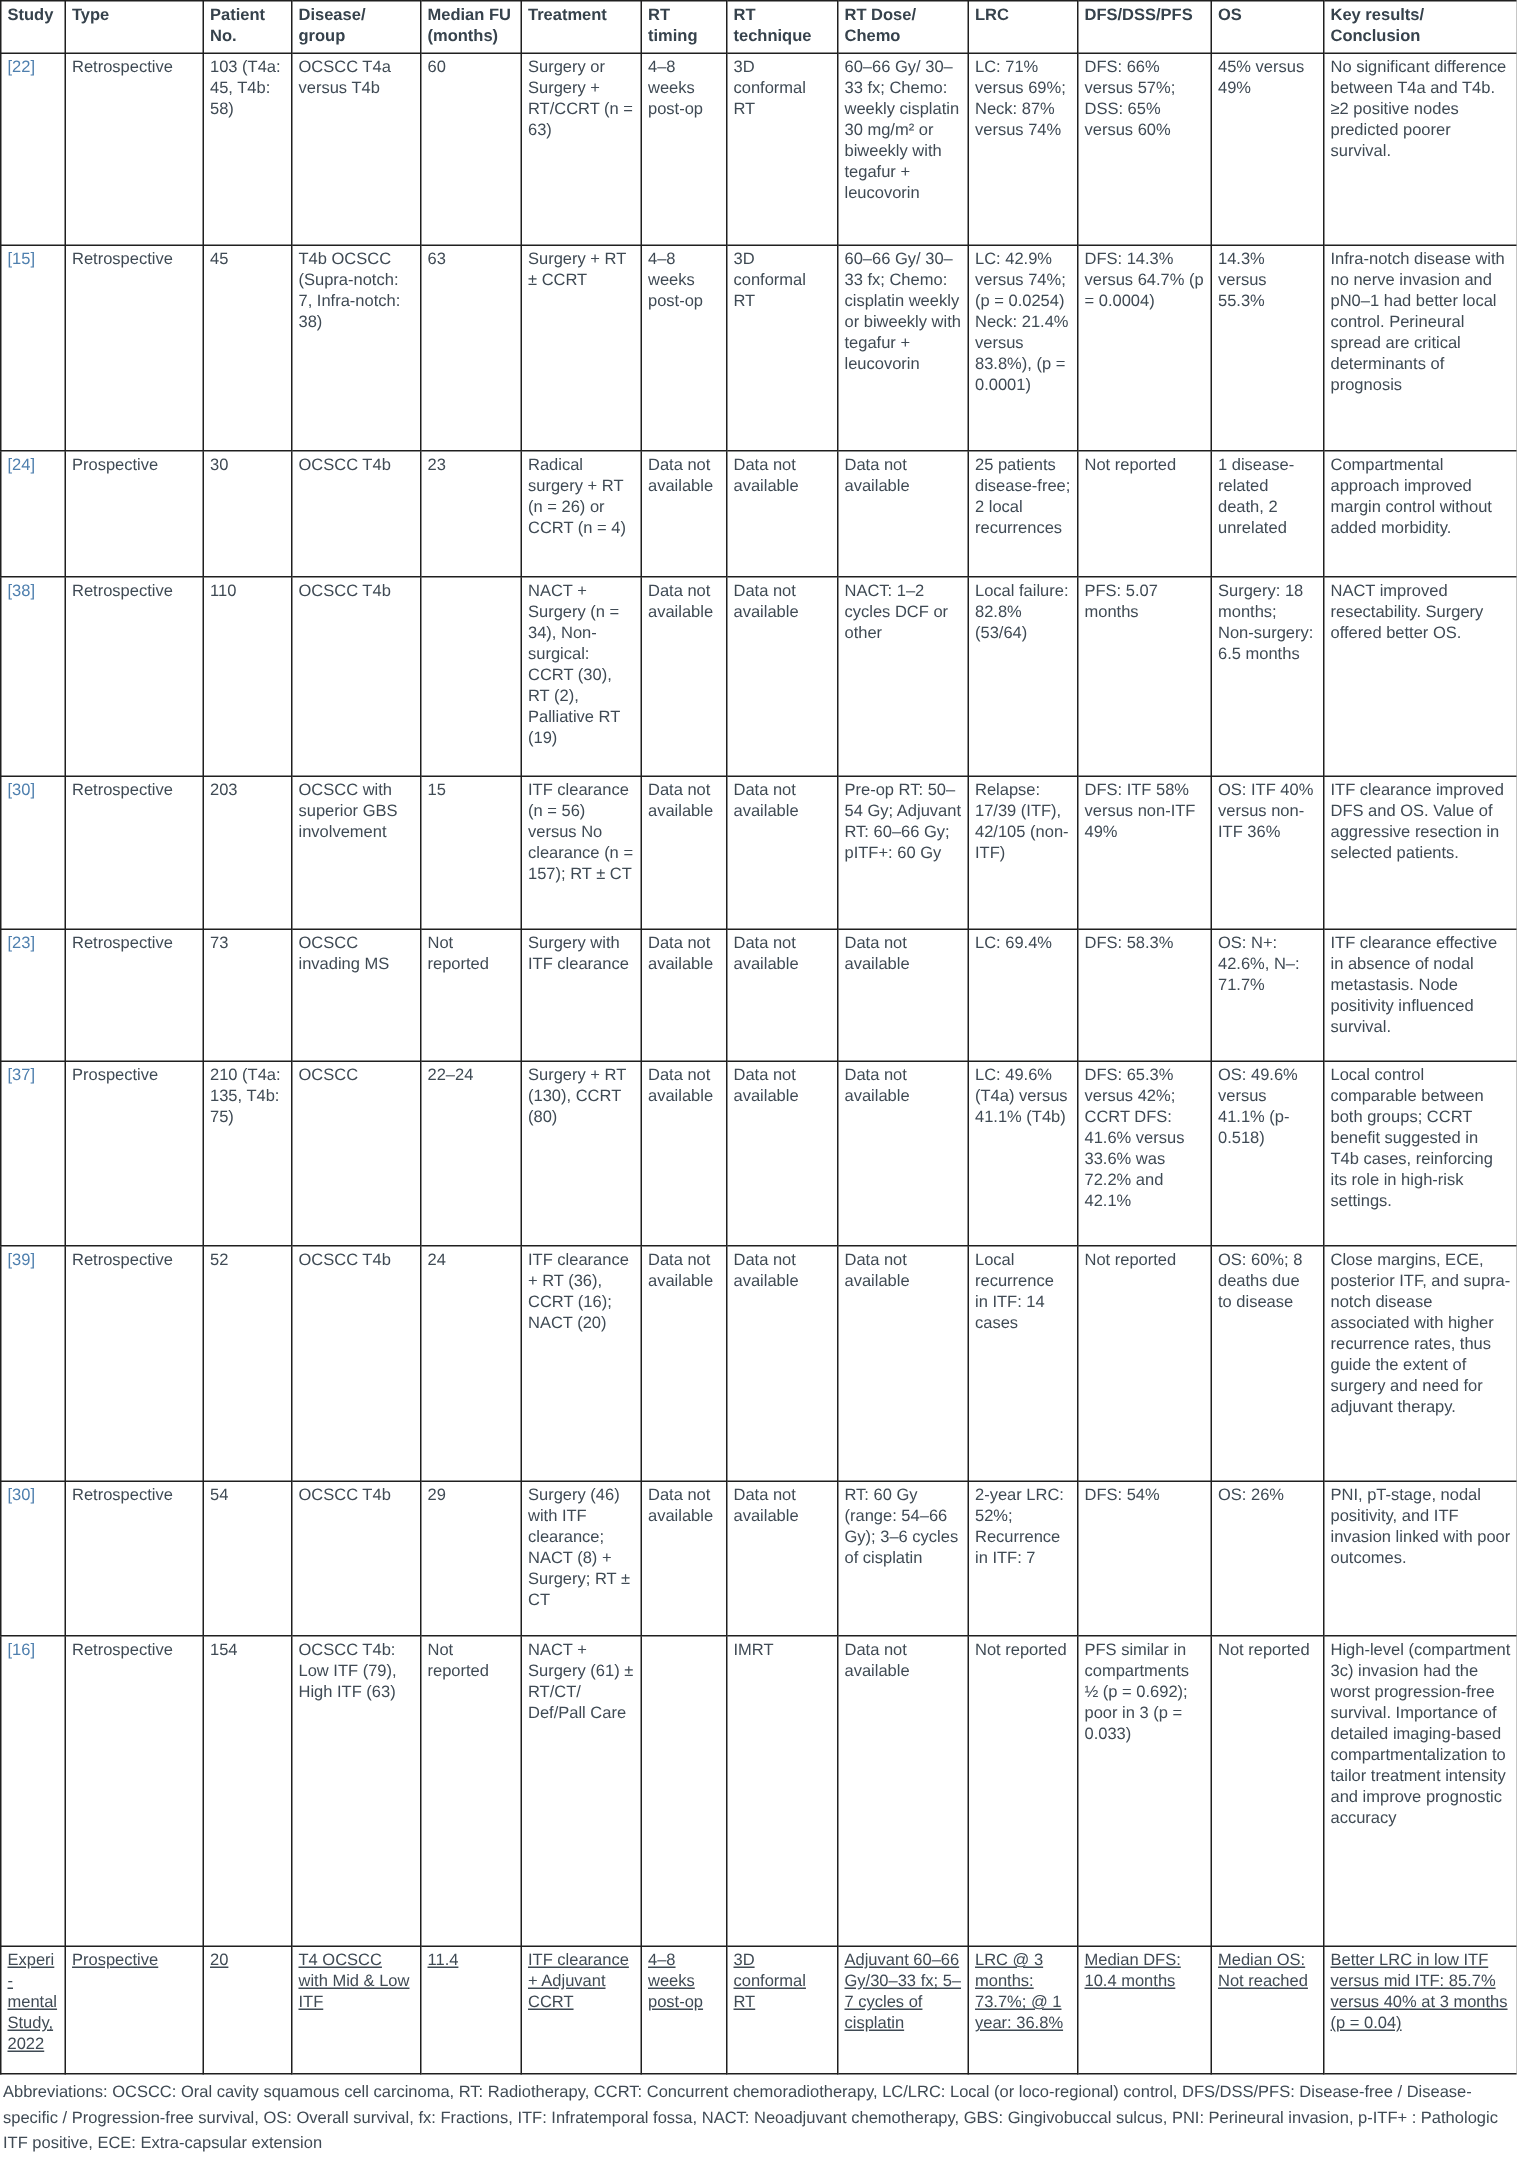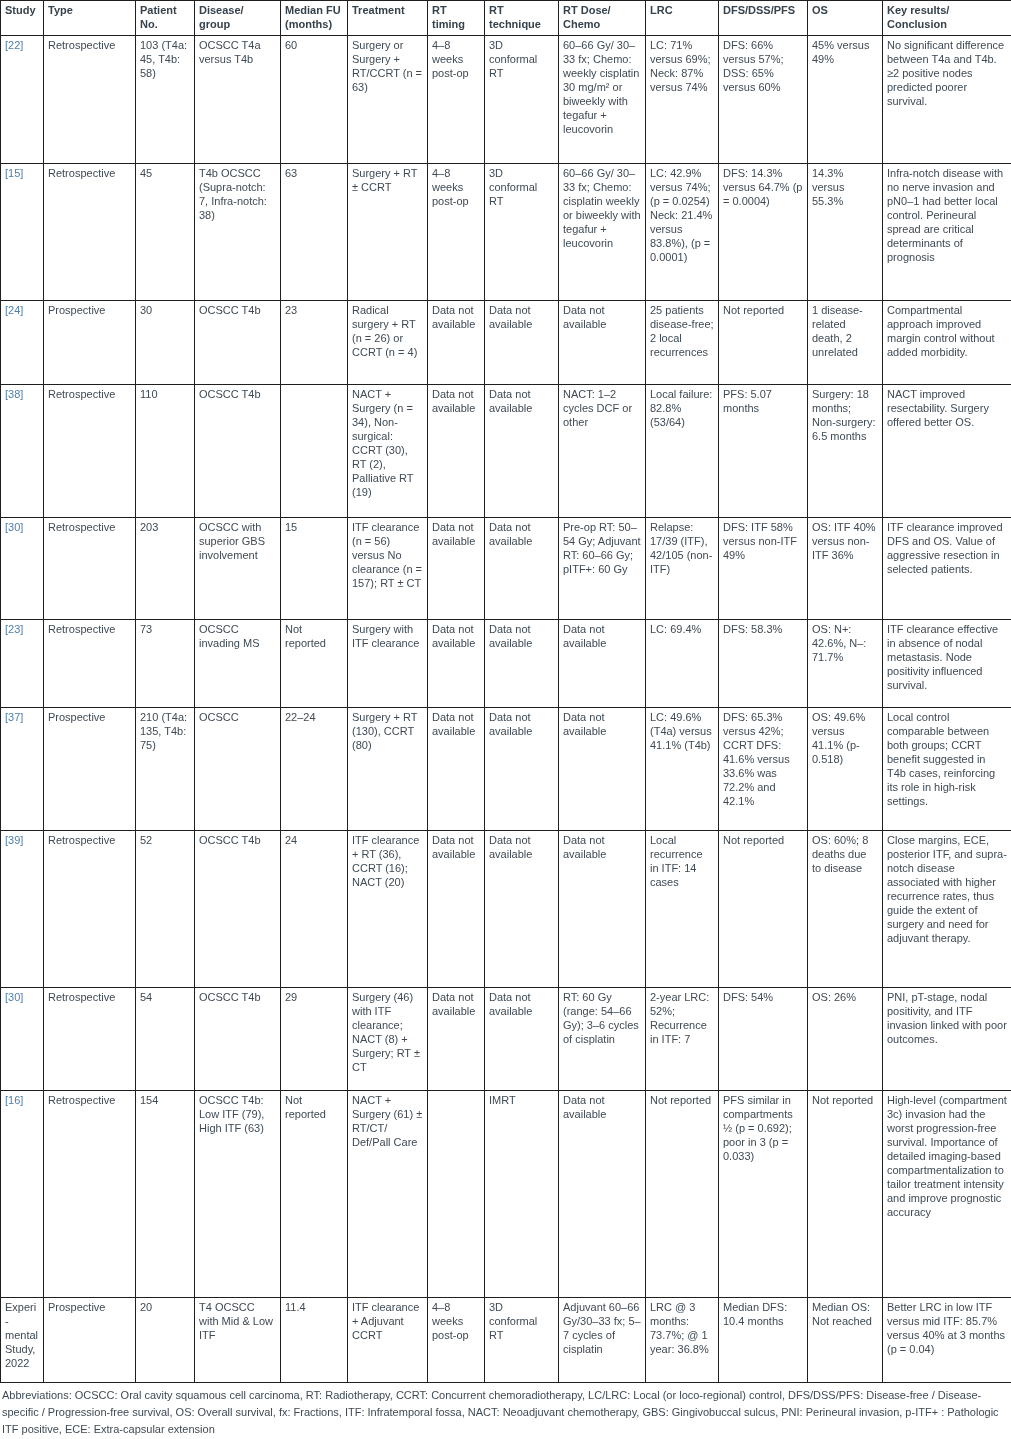--- a/index.html
+++ b/index.html
@@ -49,21 +49,21 @@
   tbody tr:nth-child(1)  { height: 128px; }
   tbody tr:nth-child(2)  { height: 137px; }
   tbody tr:nth-child(3)  { height: 84px; padding-left: 16px; }
   tbody tr:nth-child(4)  { height: 133px; }
   tbody tr:nth-child(5)  { height: 102px; }
   tbody tr:nth-child(6)  { height: 88px; }
   tbody tr:nth-child(7)  { height: 123px; }
   tbody tr:nth-child(8)  { height: 157px; }
   tbody tr:nth-child(9)  { height: 103px; }
   tbody tr:nth-child(10) { height: 207px; }
-  tbody tr:nth-child(11) { height: 85px; }
+  tbody tr:nth-child(11) { height: 85px; text-decoration: underline; }
   .abbrev-note {
     color: #3f4a54;
     font-size: 11px;
     line-height: 17px;
     padding: 4px 2px 2px 2px;
   }
 </style>
 </head>
 <body>
 

